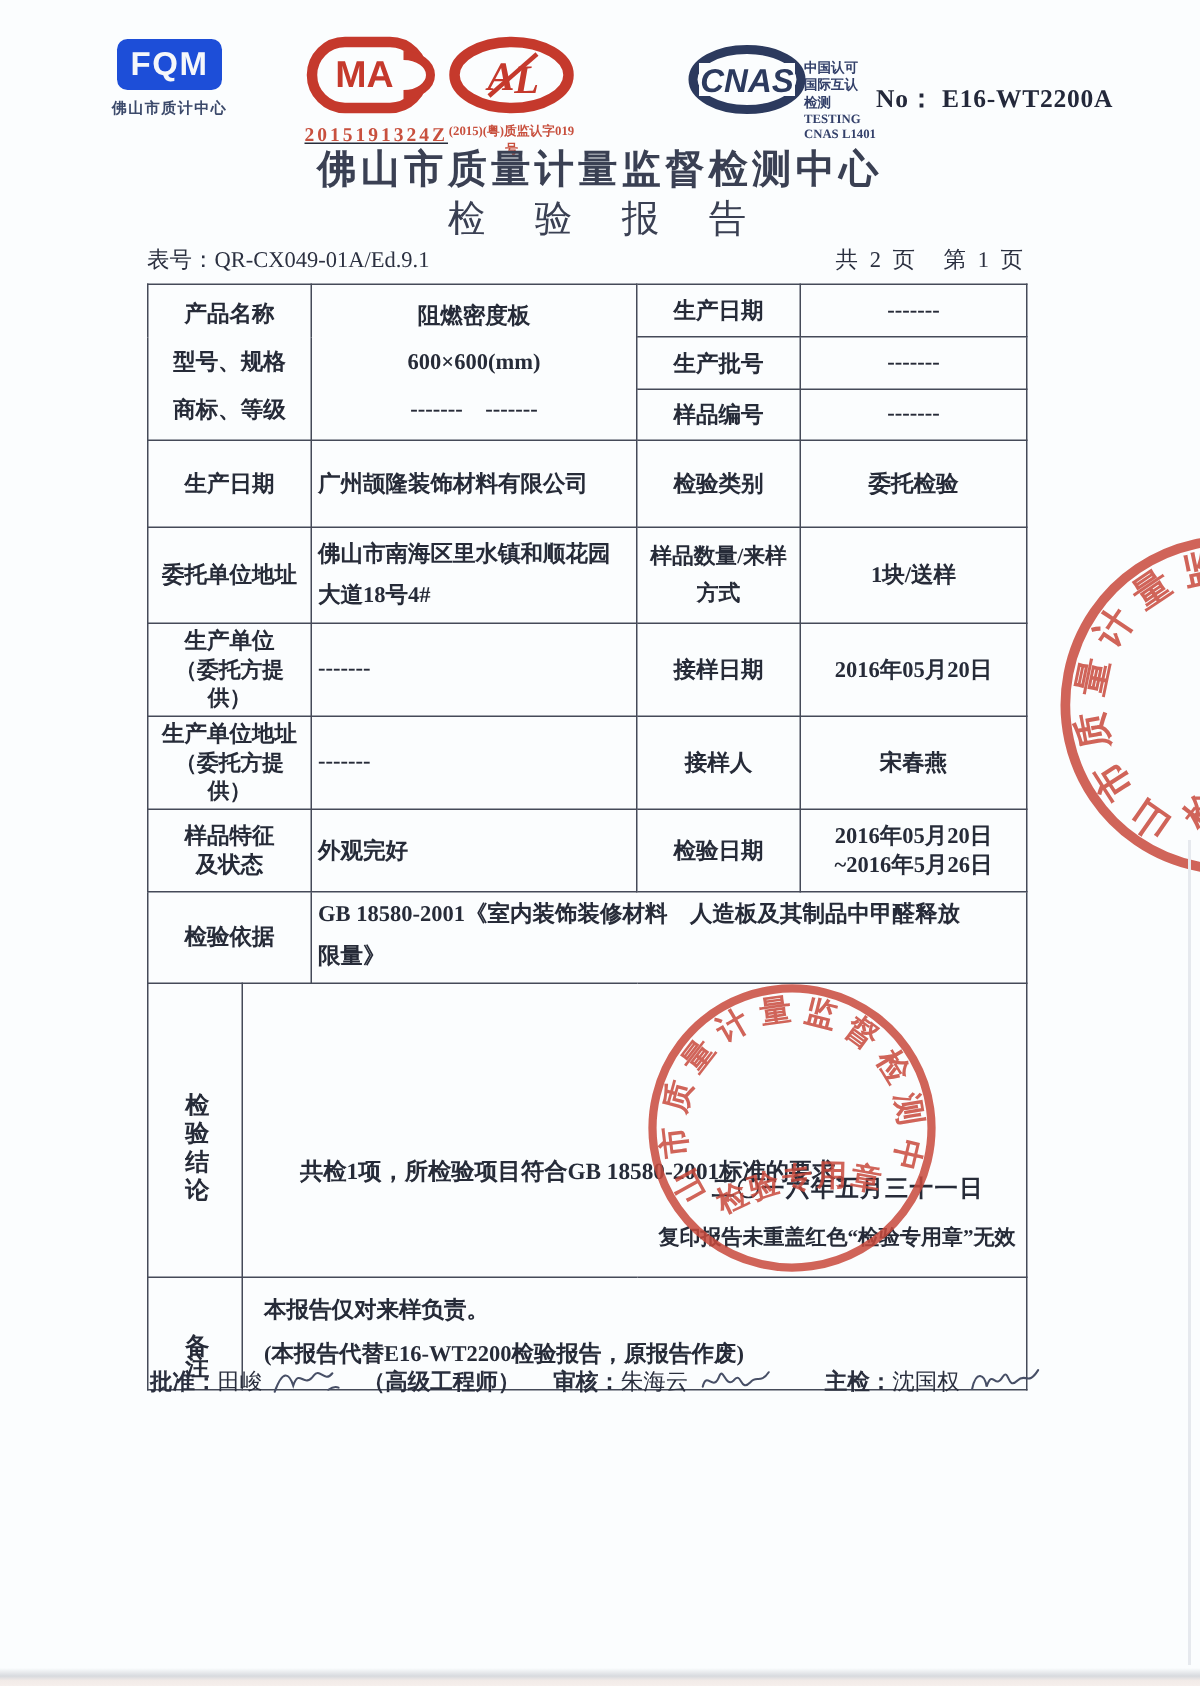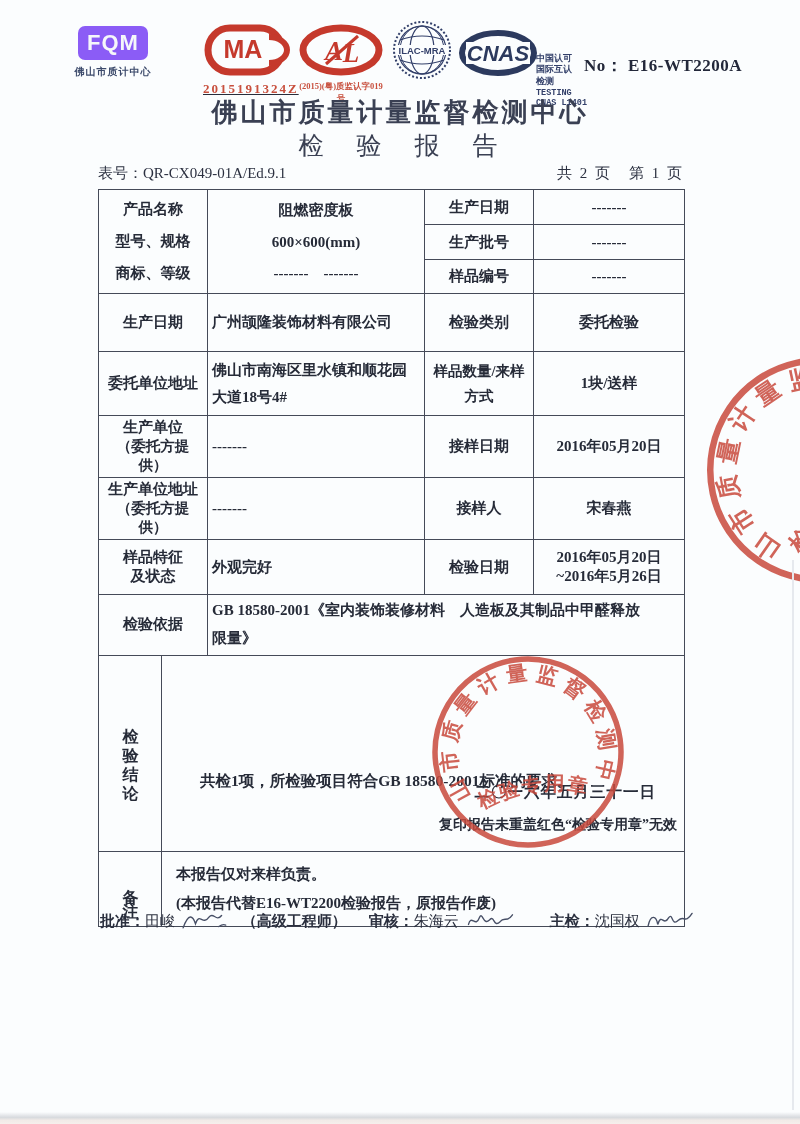--- a/index.html
+++ b/index.html
@@ -7,30 +7,30 @@
     width:800px;height:1124px;position:relative;overflow:hidden;
     background:#fbfdfe;
     font-family:"Liberation Serif","DejaVu Serif",serif;
     color:#272c3a;
   }
   .page{position:absolute;inset:0;overflow:hidden;}
 
   
   .hdr{position:absolute;top:14px;left:0;width:800px;height:92px;}
   .fqm{position:absolute;left:58px;top:12px;width:110px;text-align:center;}
-  .fqm-box{display:inline-block;background:#8b5cf6;color:#f5f7fa;border-radius:7px;
+  .fqm-box{display:inline-block;background:#1d4ed8;color:#f5f7fa;border-radius:7px;
     padding:4px 9px;font-weight:bold;font-size:22px;letter-spacing:1px;
     font-family:"Liberation Sans",sans-serif;}
   .fqm-cap{margin-top:5px;font-size:10px;color:#3c4a6b;font-weight:bold;letter-spacing:1px;}
   .logo{position:absolute;}
   .logo-num{text-align:center;color:#c8503e;font-weight:bold;margin-top:1px;}
   .cma-num{font-size:13px;letter-spacing:2px;}
   .cal-num{font-size:8.5px;letter-spacing:0;}
-  .cnas-txt{position:absolute;left:536px;top:40px;color:#33406a;font-size:9px;
-    line-height:1.25;font-family:Liberation Mono, monospace;font-weight:bold;}
+  .cnas-txt{position:absolute;left:536px;top:26px;color:#33406a;font-size:9px;
+    line-height:1.25;font-family:Liberation Serif, serif;font-weight:bold;}
   .cnas-txt .en{font-size:8.5px;}
   .report-no{position:absolute;left:584px;top:40px;font-size:17px;font-weight:bold;
     color:#23283a;letter-spacing:0.5px;white-space:nowrap;}
 
   
   .title-org{position:absolute;top:95px;left:0;width:100%;text-align:center;
     font-size:26px;font-weight:bold;letter-spacing:3px;color:#3a4053;}
   .title-doc{position:absolute;top:129px;left:0;width:100%;text-align:center;
     font-size:25px;font-weight:normal;letter-spacing:4px;color:#3a4053;}
 
@@ -101,31 +101,20 @@
     <div class="logo" style="left:298px;top:10px;width:86px;">
       <svg width="86" height="52" viewBox="0 0 86 52">
         <ellipse cx="43" cy="26" rx="38" ry="22" fill="none" stroke="#c5392c" stroke-width="7"></ellipse>
         <text x="36" y="36" text-anchor="middle" font-size="27" font-weight="bold" font-style="italic" fill="#c5392c" font-family="Liberation Serif,serif">A</text>
         <text x="53" y="38" text-anchor="middle" font-size="27" font-weight="bold" font-style="italic" fill="#c5392c" font-family="Liberation Serif,serif">L</text>
         <line x1="28" y1="40" x2="60" y2="12" stroke="#c5392c" stroke-width="3"></line>
       </svg>
       <div class="logo-num cal-num">(2015)(粤)质监认字019号</div>
     </div>
 
-    <div class="logo" style="left:390px;top:4px;">
-      <svg width="64" height="64" viewBox="0 0 64 64">
-        <circle cx="32" cy="32" r="28" fill="none" stroke="#33406a" stroke-width="2" stroke-dasharray="2 2"></circle>
-        <circle cx="32" cy="32" r="24" fill="none" stroke="#33406a" stroke-width="1.2"></circle>
-        <ellipse cx="32" cy="32" rx="12" ry="24" fill="none" stroke="#33406a" stroke-width="1.2"></ellipse>
-        <ellipse cx="32" cy="32" rx="22" ry="24" fill="none" stroke="#33406a" stroke-width="1"></ellipse>
-        <path d="M10,22 Q32,14 54,22 M10,42 Q32,50 54,42" fill="none" stroke="#33406a" stroke-width="1.2"></path>
-        <rect x="7" y="27" width="50" height="10" fill="#fbfdfe"></rect>
-        <text x="32" y="35.5" text-anchor="middle" font-size="9.5" font-weight="bold" fill="#33406a" font-family="Liberation Sans,sans-serif">ILAC-MRA</text>
-      </svg>
-    </div>
 
     <div class="logo" style="left:458px;top:14px;">
       <svg width="80" height="50" viewBox="0 0 80 50">
         <ellipse cx="40" cy="25" rx="36" ry="20" fill="none" stroke="#2c3a5e" stroke-width="6"></ellipse>
         <rect x="8" y="14" width="64" height="22" fill="#fbfdfe"></rect>
         <text x="40" y="33" text-anchor="middle" font-size="22" font-weight="bold" font-style="italic" fill="#2c3a5e" font-family="Liberation Sans,sans-serif">CNAS</text>
       </svg>
     </div>
 
     <div class="cnas-txt">

